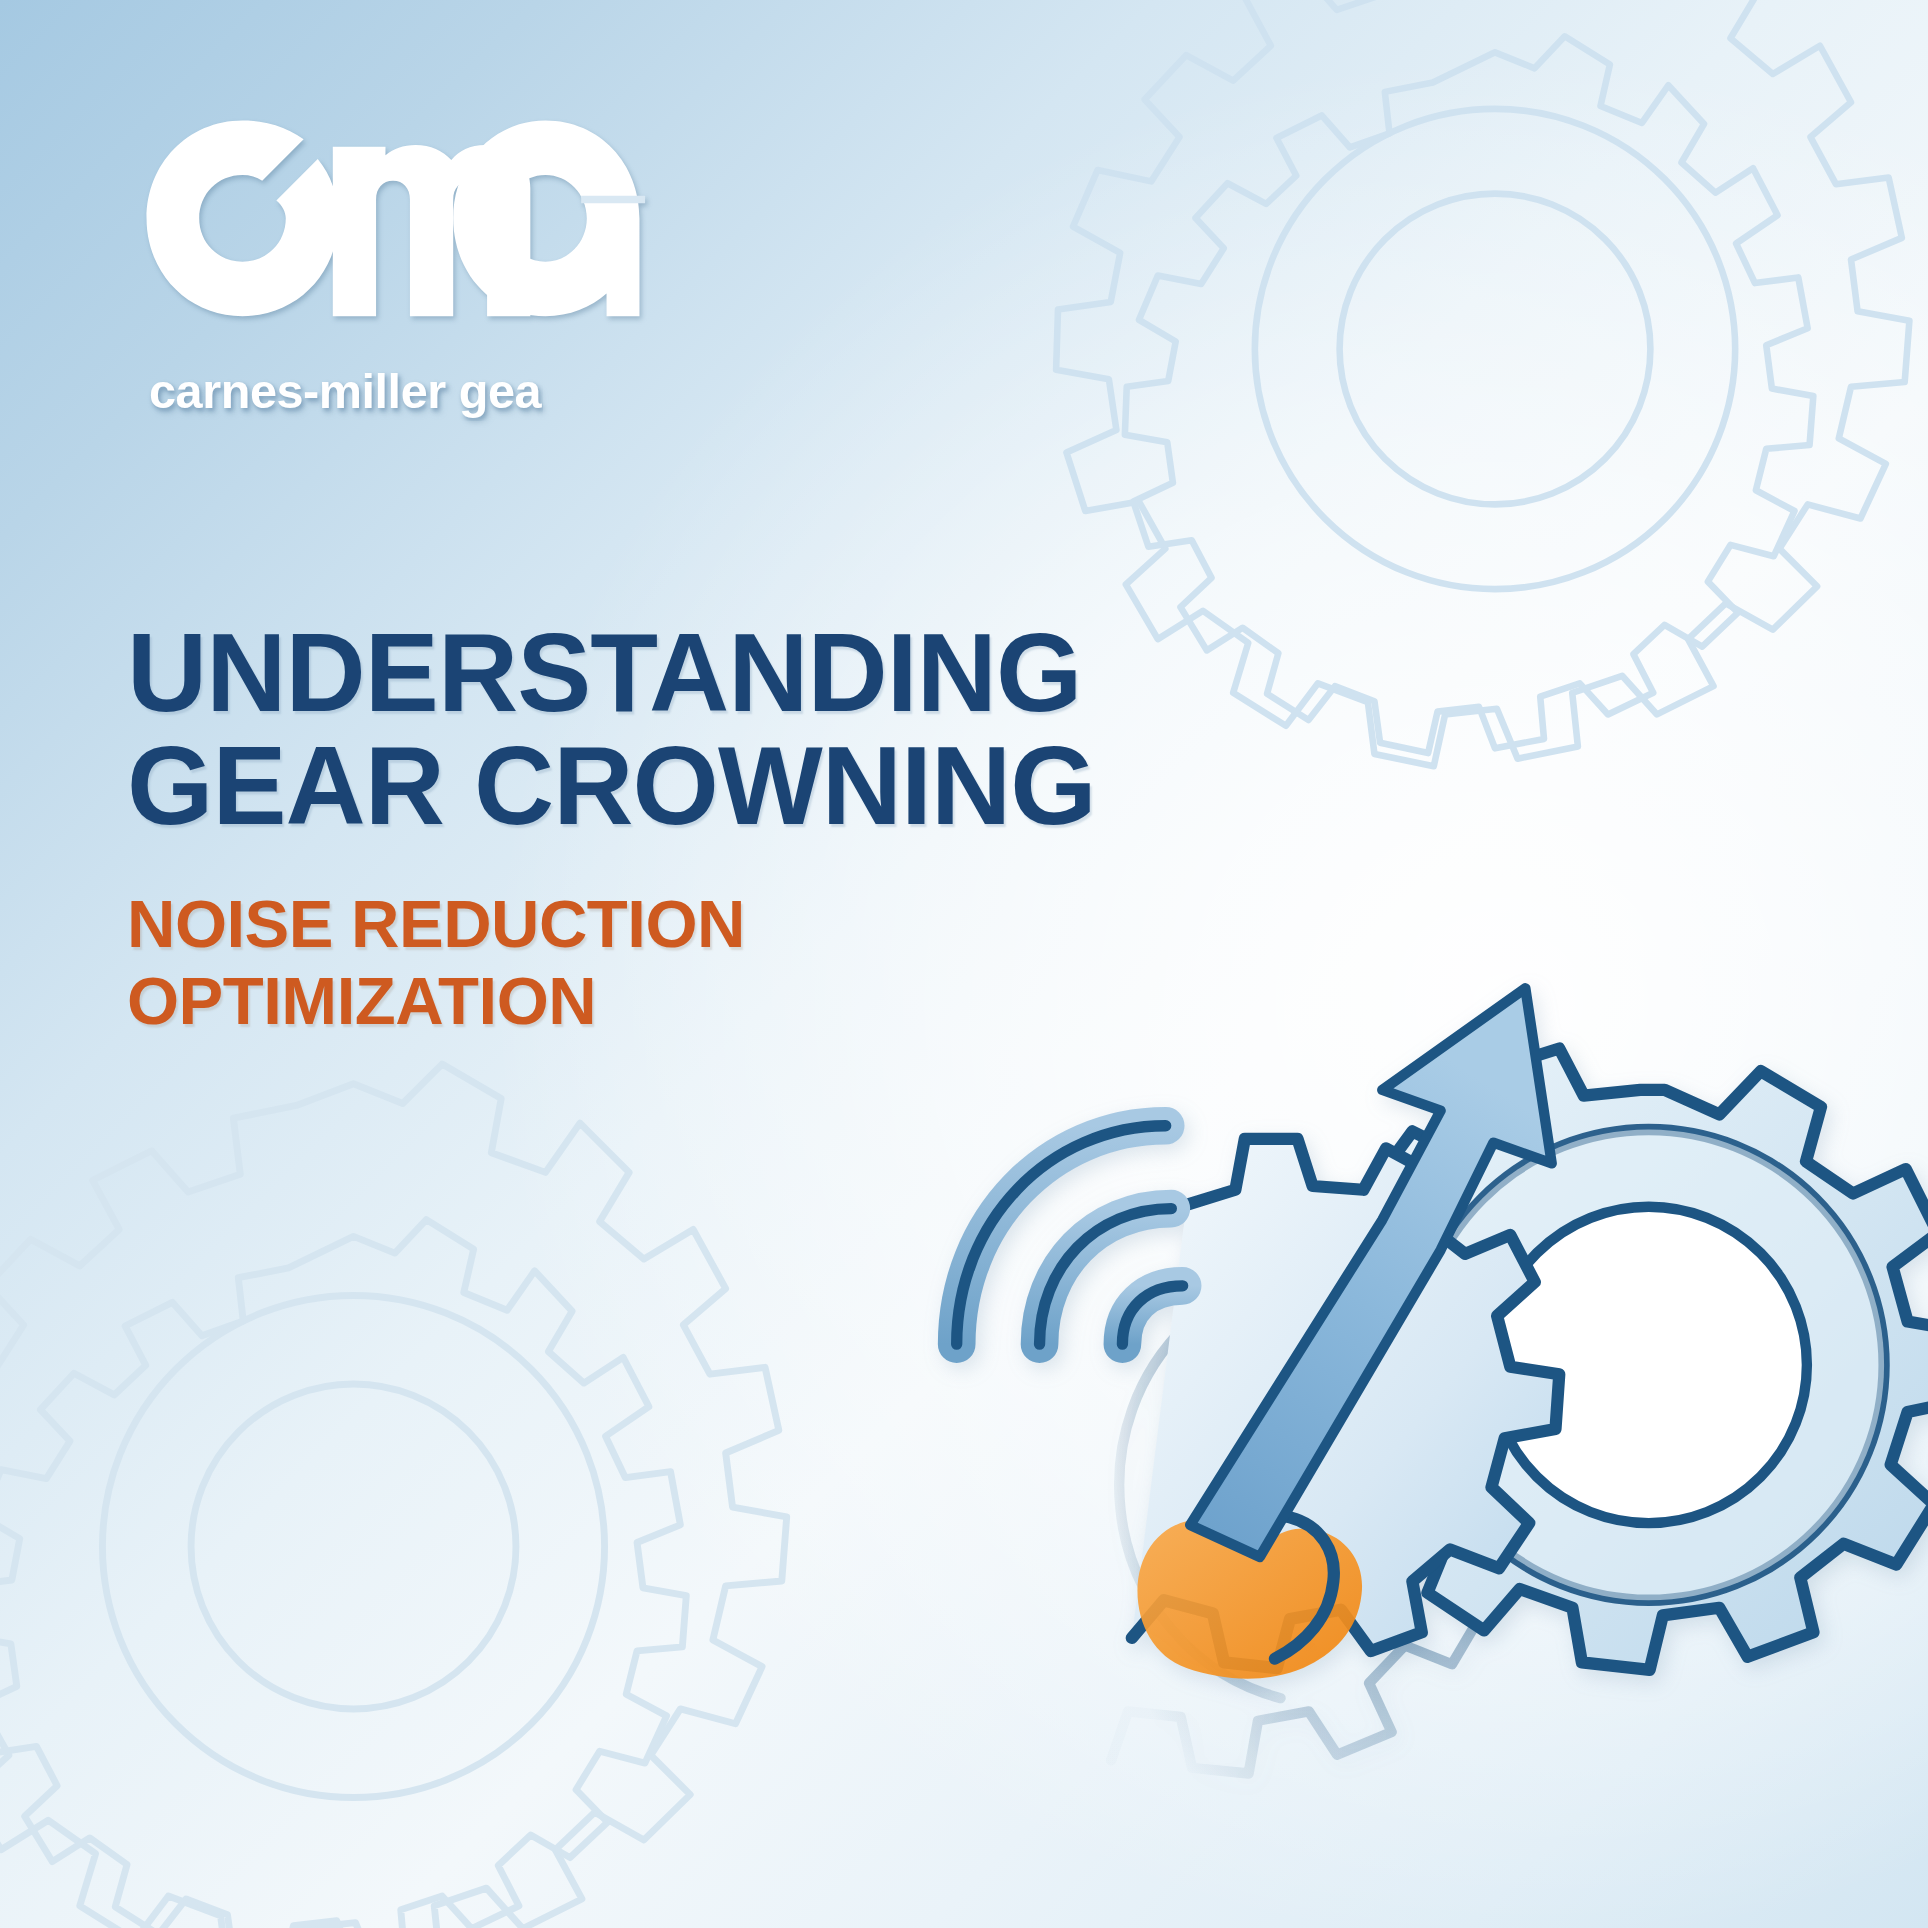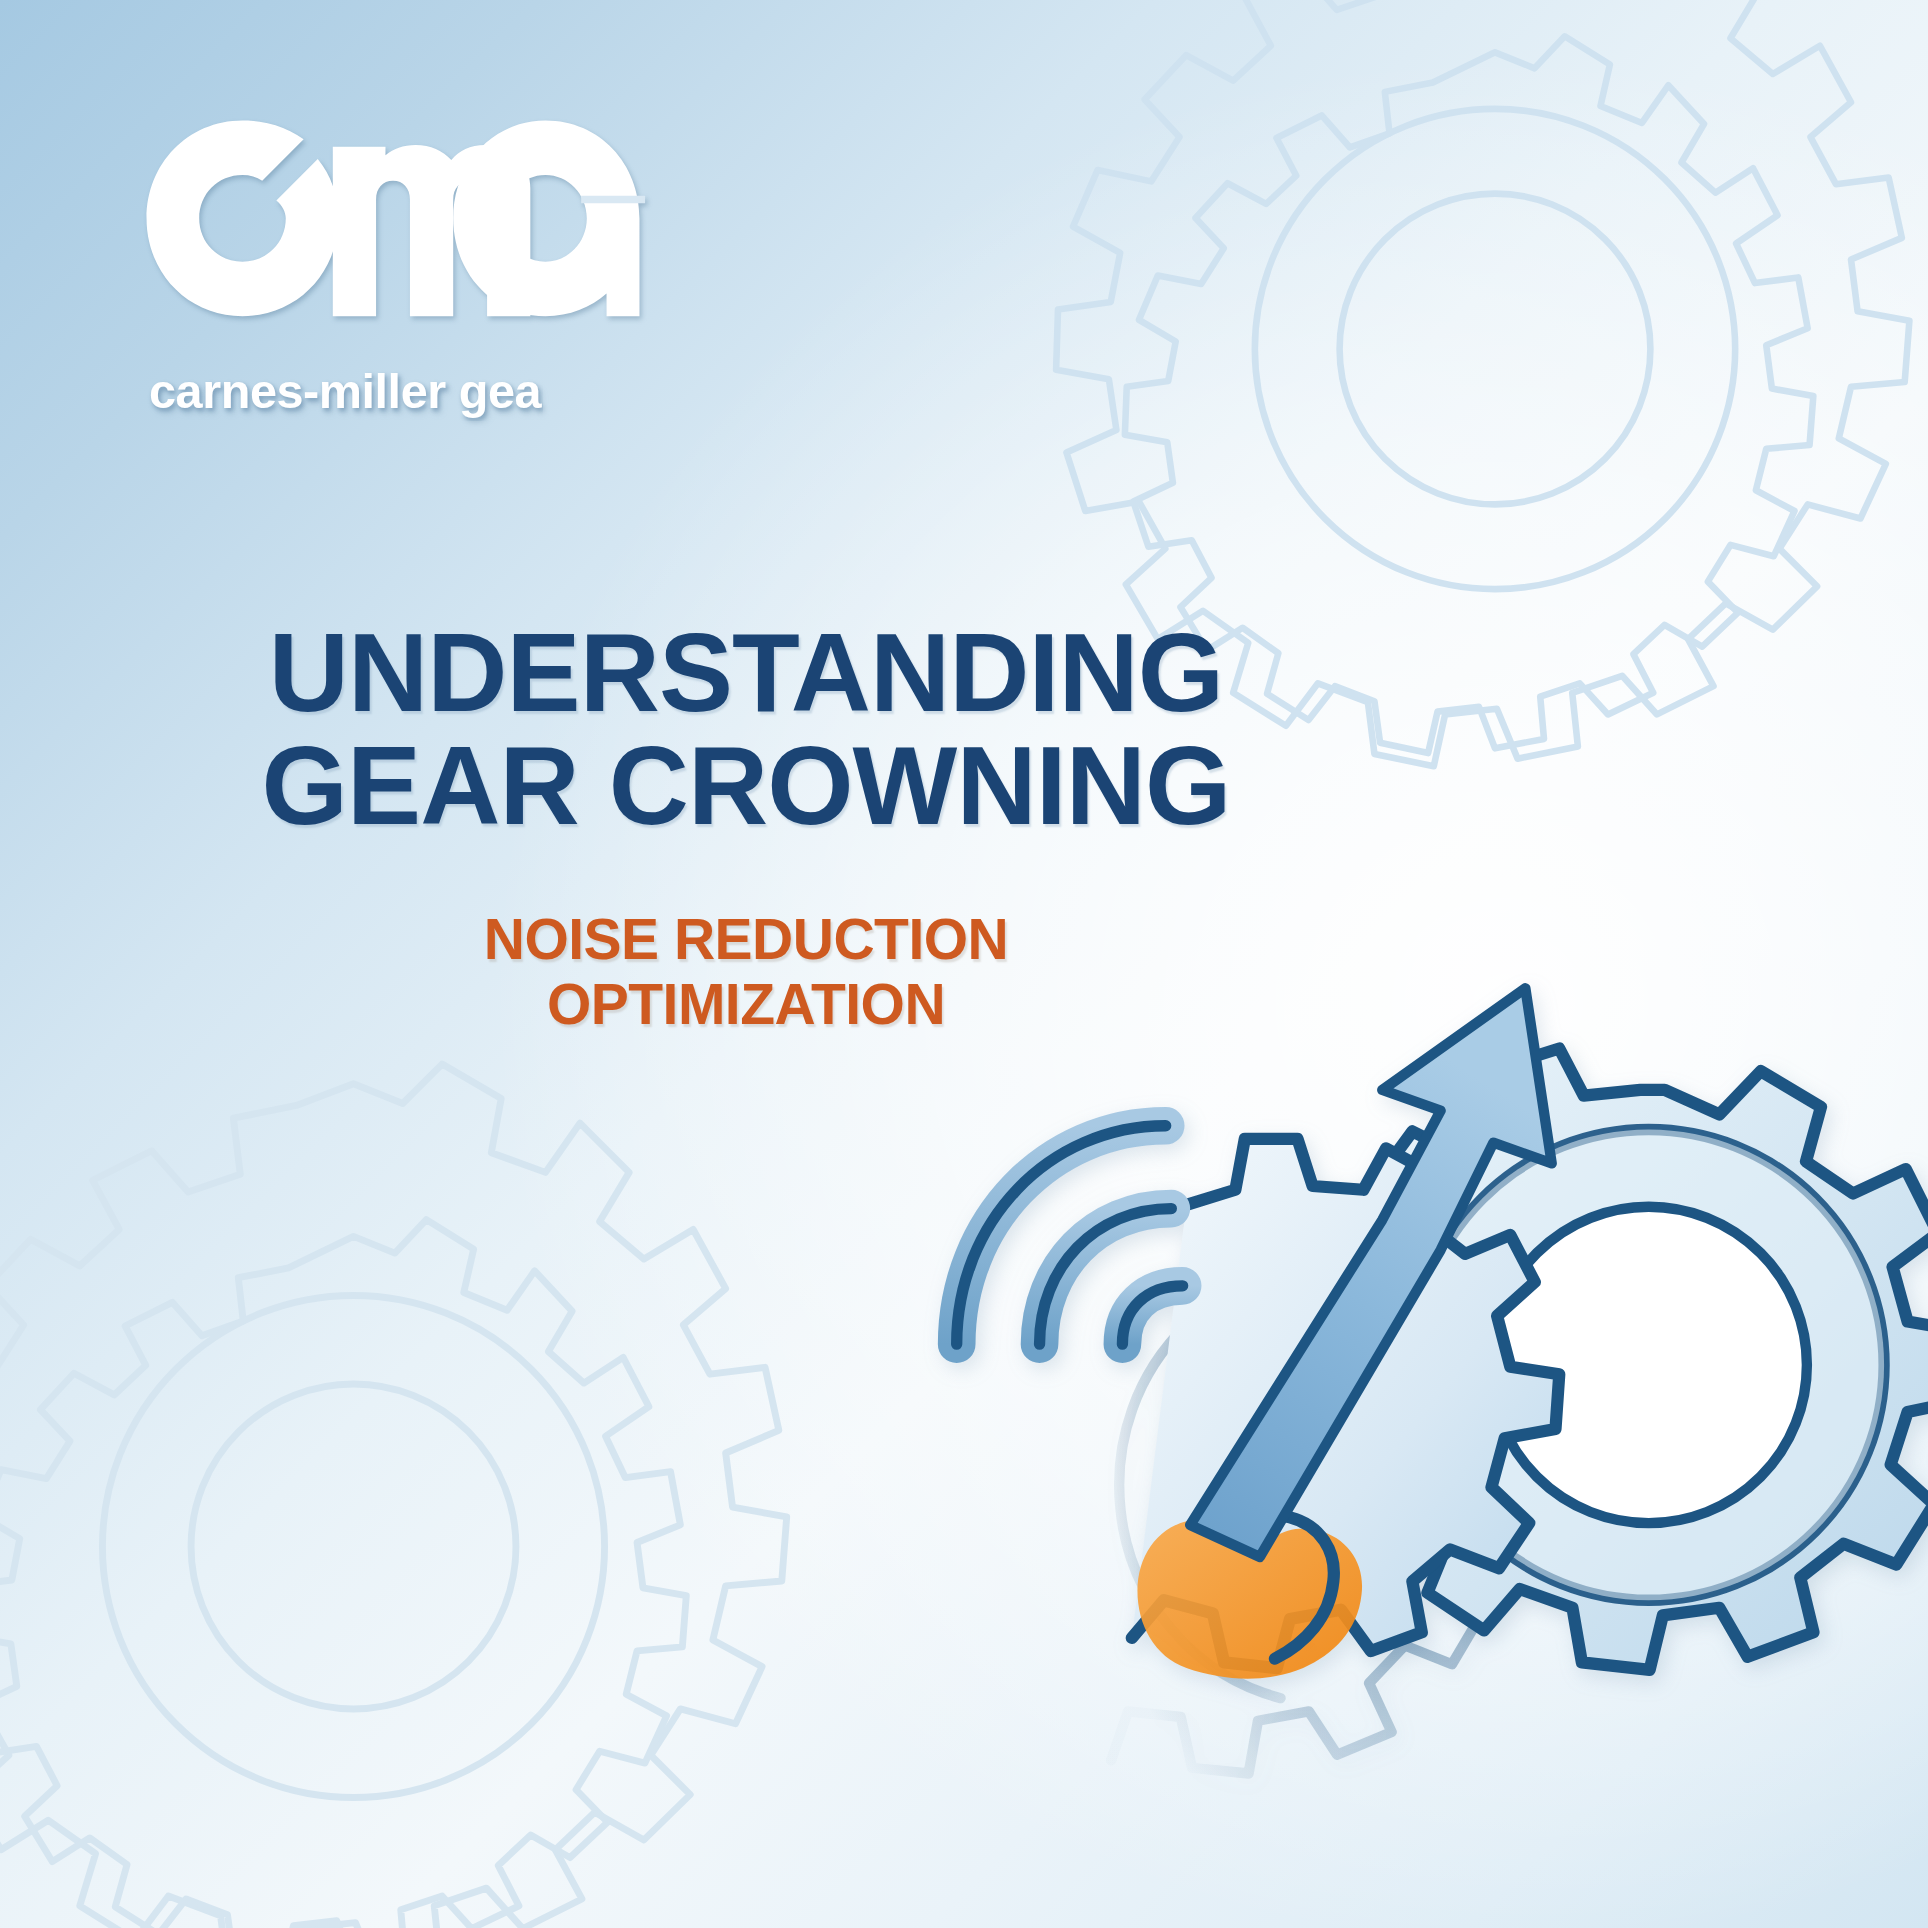--- a/index.html
+++ b/index.html
@@ -19,36 +19,36 @@
   .bg-gears{position:absolute;inset:0;pointer-events:none;}
   .bg-gears svg{position:absolute;}
   #bgTopRight{right:-85px;top:-169px;}
   #bgBottomLeft{left:-188px;bottom:-160px;}
 
   
   #logo{position:absolute;left:139px;top:113px;width:508px;}
   #logo svg{display:block;filter:drop-shadow(2.8px 3.8px 2.8px rgba(70,110,140,.35));}
 
   
-  #textblock{position:absolute;left:134px;top:617px;width:1224px;text-align:center;}
+  #textblock{position:absolute;left:127px;top:617px;width:1224px;}
   #headline{
     color:#1b4474;
     font-size:111px;
     line-height:1.02;
     font-weight:bold;
     letter-spacing:-0.9px;
     text-transform:uppercase;
     text-shadow:1.9px 2.8px 1.9px rgba(130,160,185,.30);
     margin:0;
   }
   #headline .l2{display:block;}
   #subhead{
-    margin:64px 0 0 0;
+    margin:43px 0 0 0;
     color:#ce5a20;
-    font-size:57px;
+    font-size:67px;
     line-height:1.14;
     font-weight:bold;
     letter-spacing:-0.5px;
     text-transform:uppercase;
     text-shadow:1.9px 2.8px 1.9px rgba(160,150,140,.28);
   }
   #subhead span{display:block;}
 
   
   #illus{position:absolute;right:-38px;bottom:-19px;width:1111px;height:1168px;}

